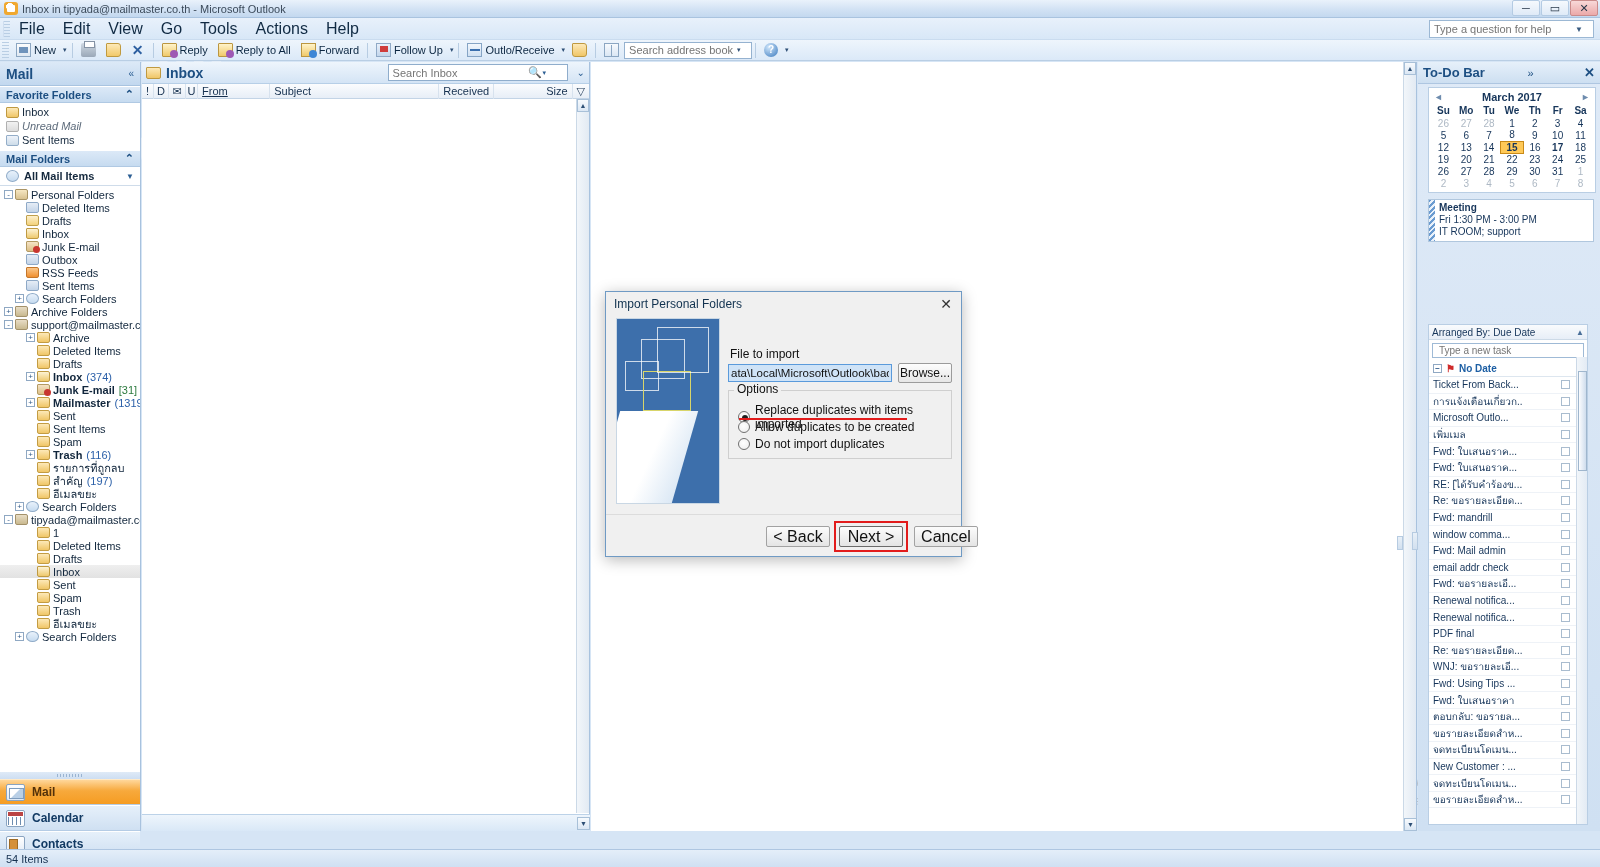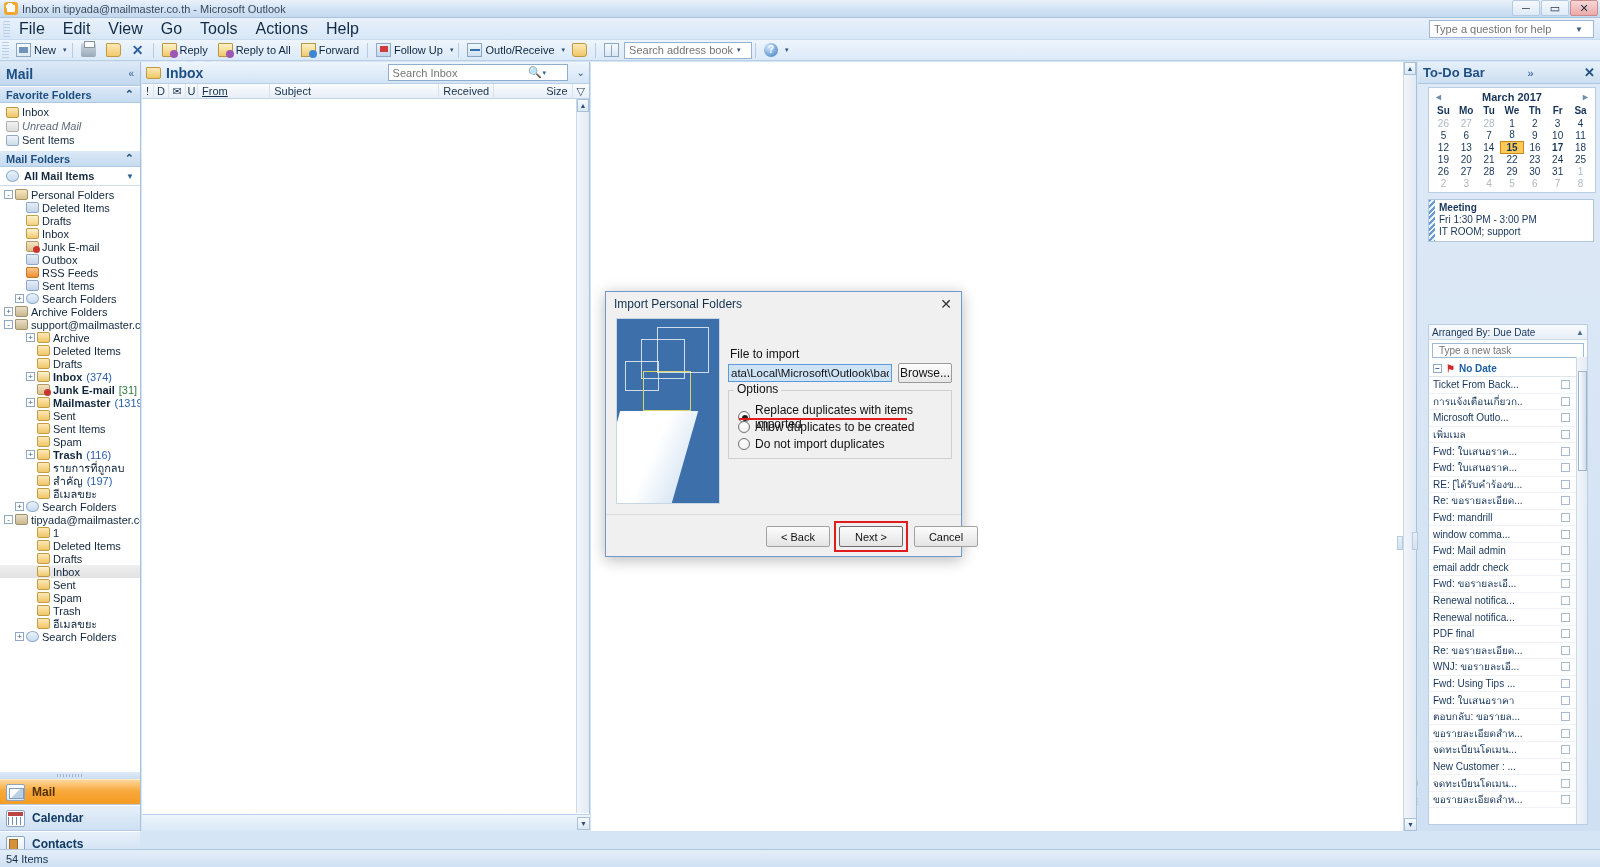--- a/index.html
+++ b/index.html
@@ -381,21 +381,21 @@
   #redline{
     position:absolute;left:133px;top:103px;width:168px;height:2px;background:#e21c1c;
   }
   #dlg-footer{
     position:absolute;left:0;bottom:0;width:100%;height:42px;background:#f0f0f0;
     border-top:1px solid #dcdcdc;
   }
   .dlg-btn{
     position:absolute;top:11px;width:64px;height:21px;
     background:linear-gradient(#fcfcfc,#e4e4e4);border:1px solid #a2a2a2;border-radius:2px;
-    font-size:11px;color:#111;display:flex;align-items:center;justify-content:center;
+    font-size:16px;color:#111;display:flex;align-items:center;justify-content:center;
   }
   #btn-back{ left:160px; }
   #btn-next{ left:233px; border:1px solid #6b6b6b; }
   #btn-cancel{ left:308px; }
   #next-highlight{
     position:absolute;left:228px;top:6px;width:74px;height:31px;
     border:2px solid #e21c1c;pointer-events:none;
   }
   #activate-wm{
     position:absolute;left:1296px;top:770px;width:260px;z-index:6;

